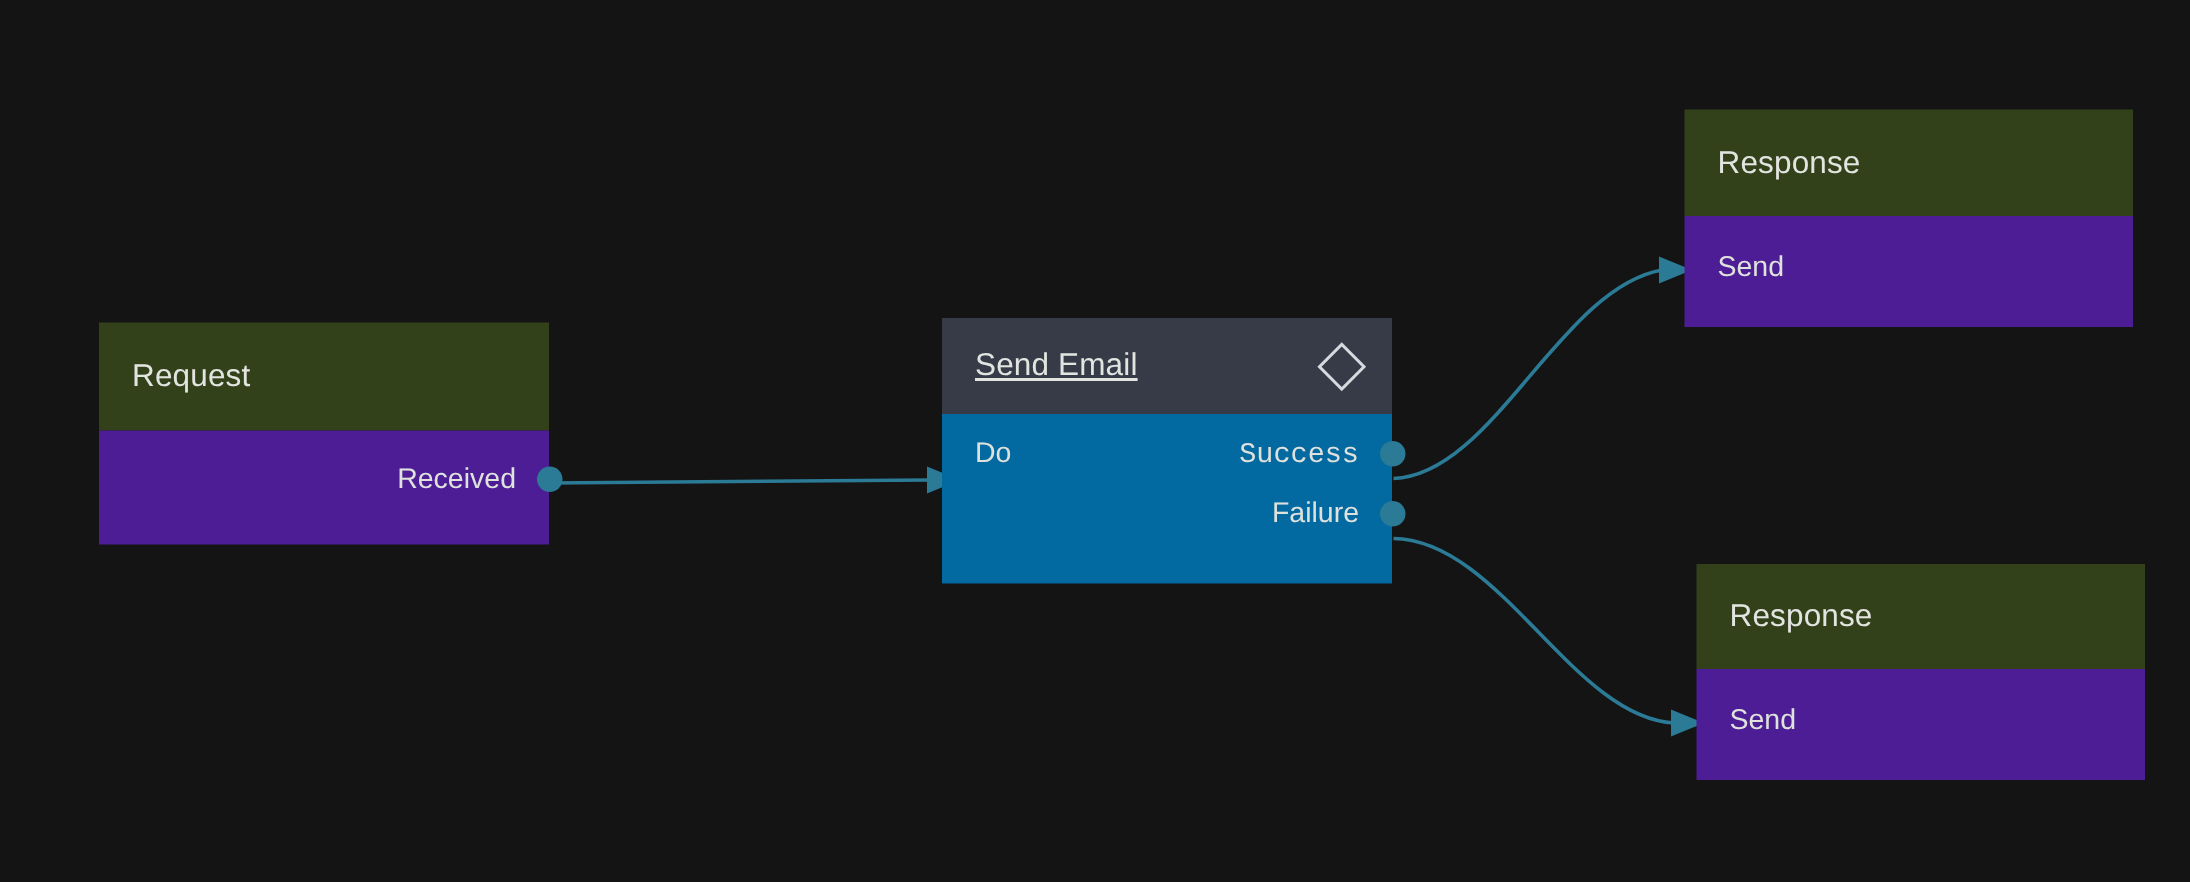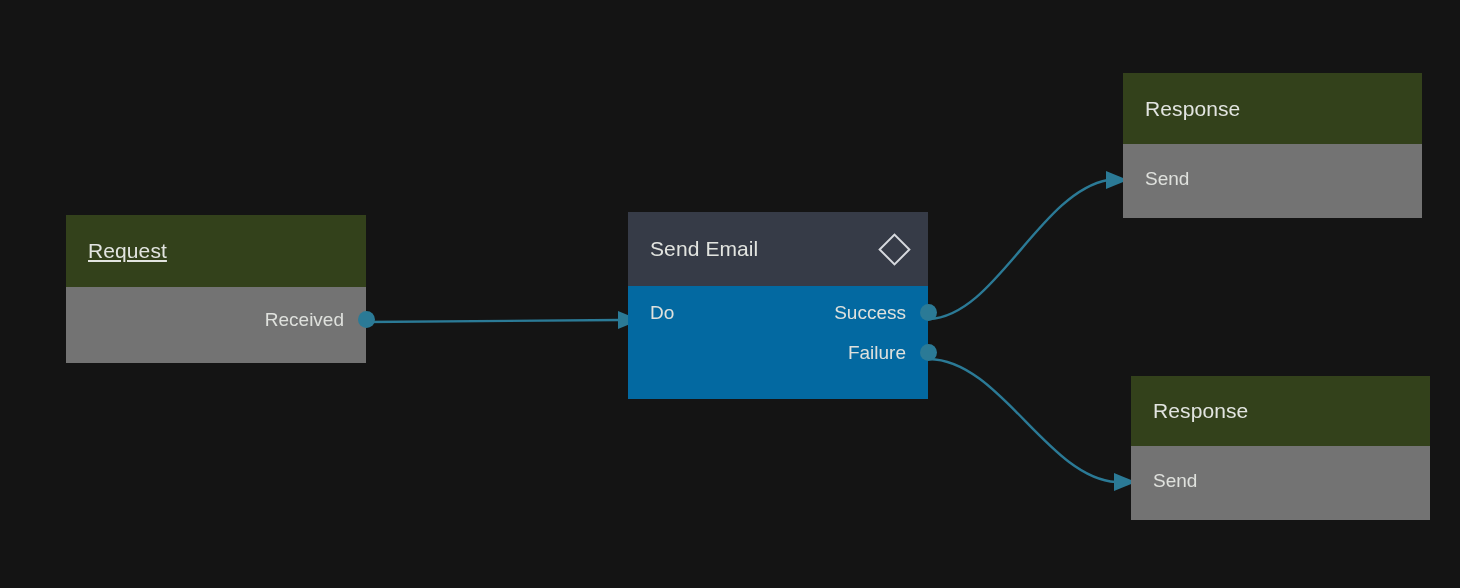--- a/index.html
+++ b/index.html
@@ -74,21 +74,21 @@
   }
   .row.out {
     justify-content: flex-end;
   }
   .row.in {
     justify-content: flex-start;
   }
 
   
   .node-green .node-header { background: #33411b; }
-  .node-green .node-body   { background: #737373; }
+  .node-green .node-body   { background: #4c1d95; }
 
   
   .node-slate .node-header { background: #363b47; }
   .node-slate .node-body   { background: #0369a1; }
 
   
   .port {
     position: absolute;
     width: 17px;
     height: 17px;
@@ -101,25 +101,25 @@
   .diamond-icon {
     display: inline-block;
     width: 19px;
     height: 19px;
     border: 2px solid #d6d9de;
     transform: rotate(45deg);
   }
 
   
   #node-request        { left: 66px;   top: 215px; width: 300px; }
-  #node-request .node-header { height: 72px; text-decoration: underline; }
+  #node-request .node-header { height: 72px; }
   #node-request .node-body   { height: 76px; padding-top: 13px; }
 
   #node-send-email     { left: 628px;  top: 212px; width: 300px; }
-  #node-send-email .node-header { height: 74px; }
+  #node-send-email .node-header { height: 64px; text-decoration: underline; }
   #node-send-email .node-body   { height: 113px; padding-top: 7px; }
 
   #node-response-success { left: 1123px; top: 73px;  width: 299px; }
   #node-response-success .node-header { height: 71px; }
   #node-response-success .node-body   { height: 74px; padding-top: 15px; }
 
   #node-response-failure { left: 1131px; top: 376px; width: 299px; }
   #node-response-failure .node-header { height: 70px; }
   #node-response-failure .node-body   { height: 74px; padding-top: 15px; }
 </style>
@@ -160,21 +160,21 @@
 
   <div class="node node-slate" id="node-send-email">
     <div class="node-header">
       <span>Send Email</span>
       <span class="diamond-icon"></span>
     </div>
     <div class="node-body">
       <div class="row in">
         <span>Do</span>
       </div>
-      <div class="row out" style="position:absolute; top:7px; right:0; left:0;">
+      <div class="row out" style="position:absolute; top:7px; right:0; left:0;font-family:Liberation Mono, monospace;">
         <span>Success</span>
         <span class="port right" style="top:11px;"></span>
       </div>
       <div class="row out" style="position:absolute; top:47px; right:0; left:0;text-align:center;">
         <span>Failure</span>
         <span class="port right" style="top:11px;"></span>
       </div>
     </div>
   </div>
 

